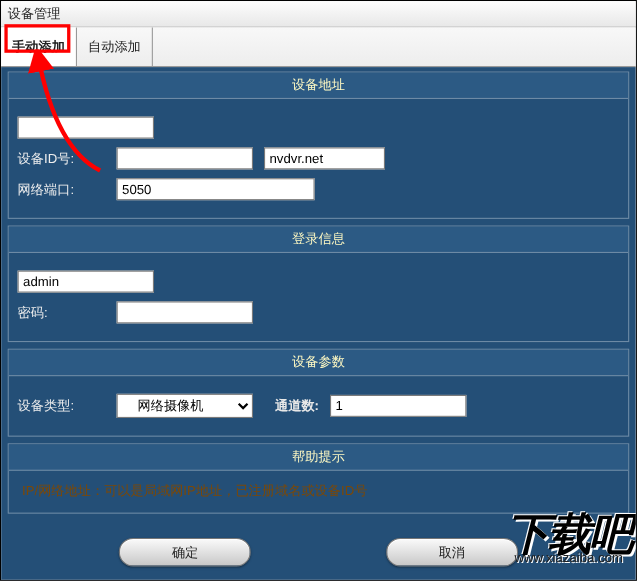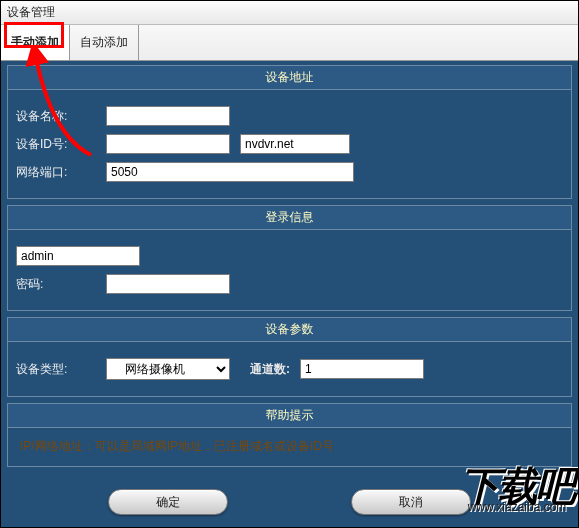--- a/index.html
+++ b/index.html
@@ -88,21 +88,21 @@
   input[type=text], input[type=password] {
     height: 20px;
     border: 1px solid #7a7a7a;
     background: #fff;
     font-size: 12px;
     padding: 1px 4px;
     color: #000;
   }
   .w140 { width: 124px; }
   .w110 { width: 110px; }
-  .w220 { width: 248px; }
+  .w220 { width: 180px; }
   select {
     height: 22px;
     border: 1px solid #7a7a7a;
     background: #fff;
     font-size: 12px;
     padding: 0 14px;
   }
   .help-text {
     color: #804800;
     font-size: 12px;
@@ -179,21 +179,20 @@
   </defs>
   <path d="M70,110 Q30,90 14,8" stroke="#f00" stroke-width="4" fill="none" marker-end="url(#ah)"></path>
 </svg>
 
 <div class="panel">
 
   <div class="section">
     <div class="section-header">设备地址</div>
     <div class="section-body">
       <div class="row">
-        <div class="label">设备名称:</div>
         <input type="text" class="w140" value="" style="">
       </div>
       <div class="row">
         <div class="label">设备ID号:</div>
         <input type="text" class="w140" value="" style="">
         <input type="text" class="w110" value="nvdvr.net" style="">
       </div>
       <div class="row">
         <div class="label">网络端口:</div>
         <input type="text" class="w220" value="5050" style="">

